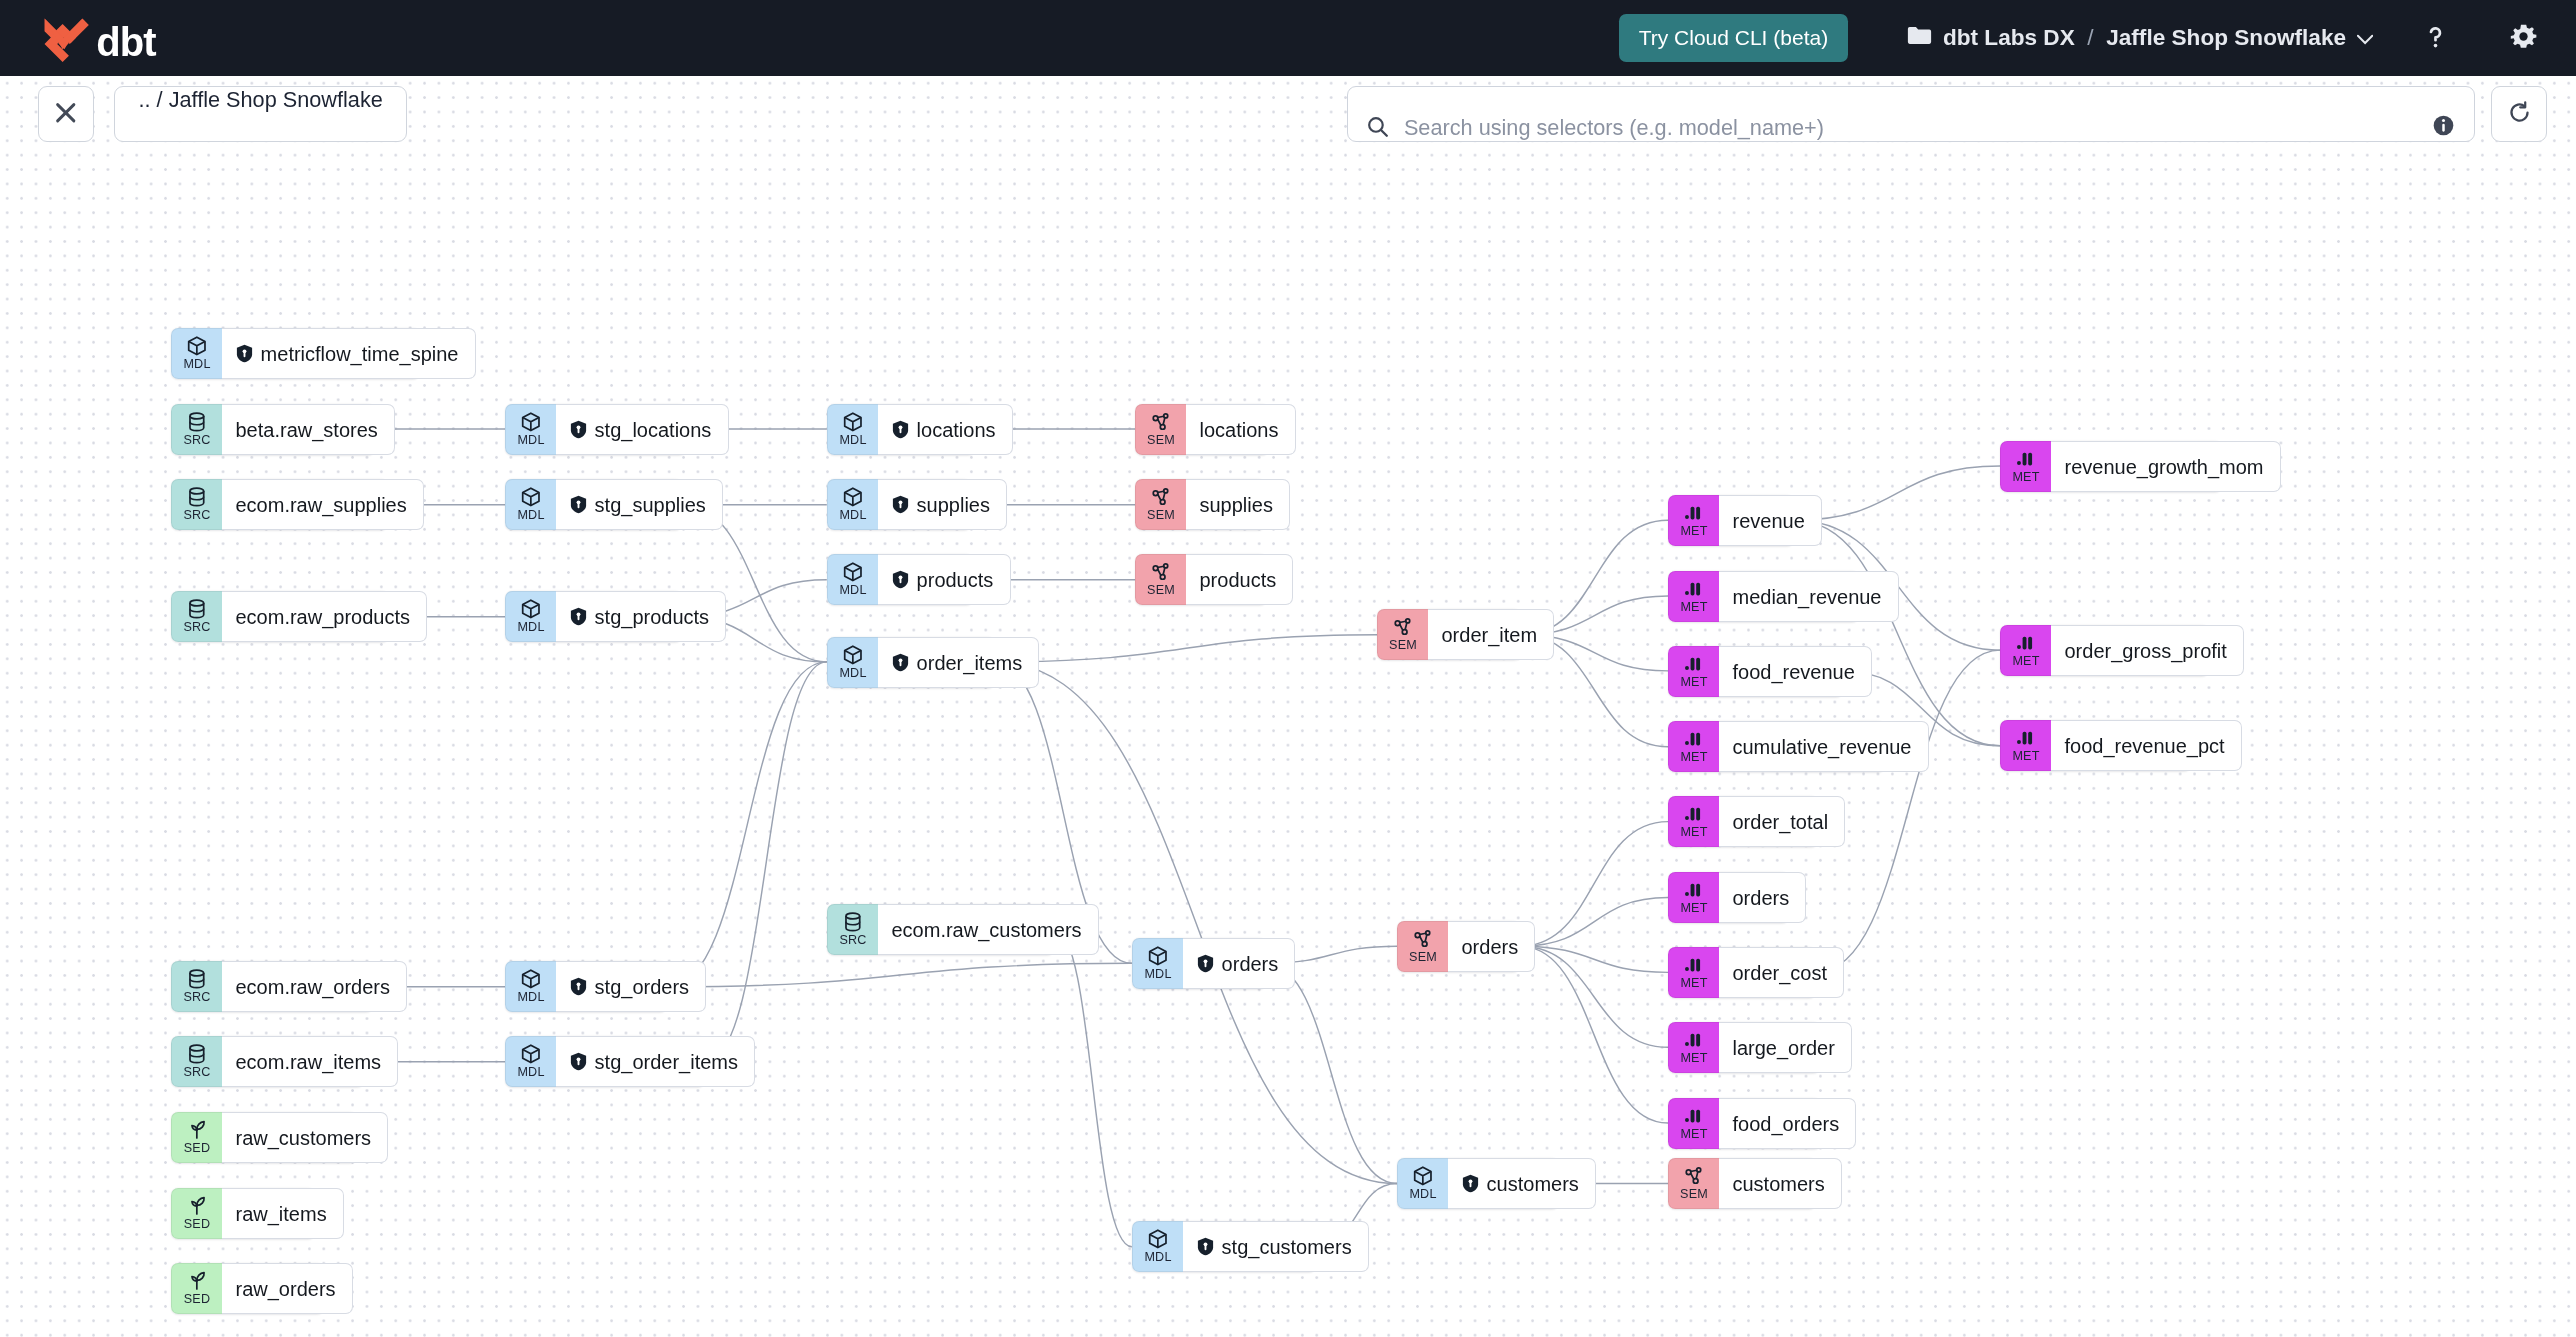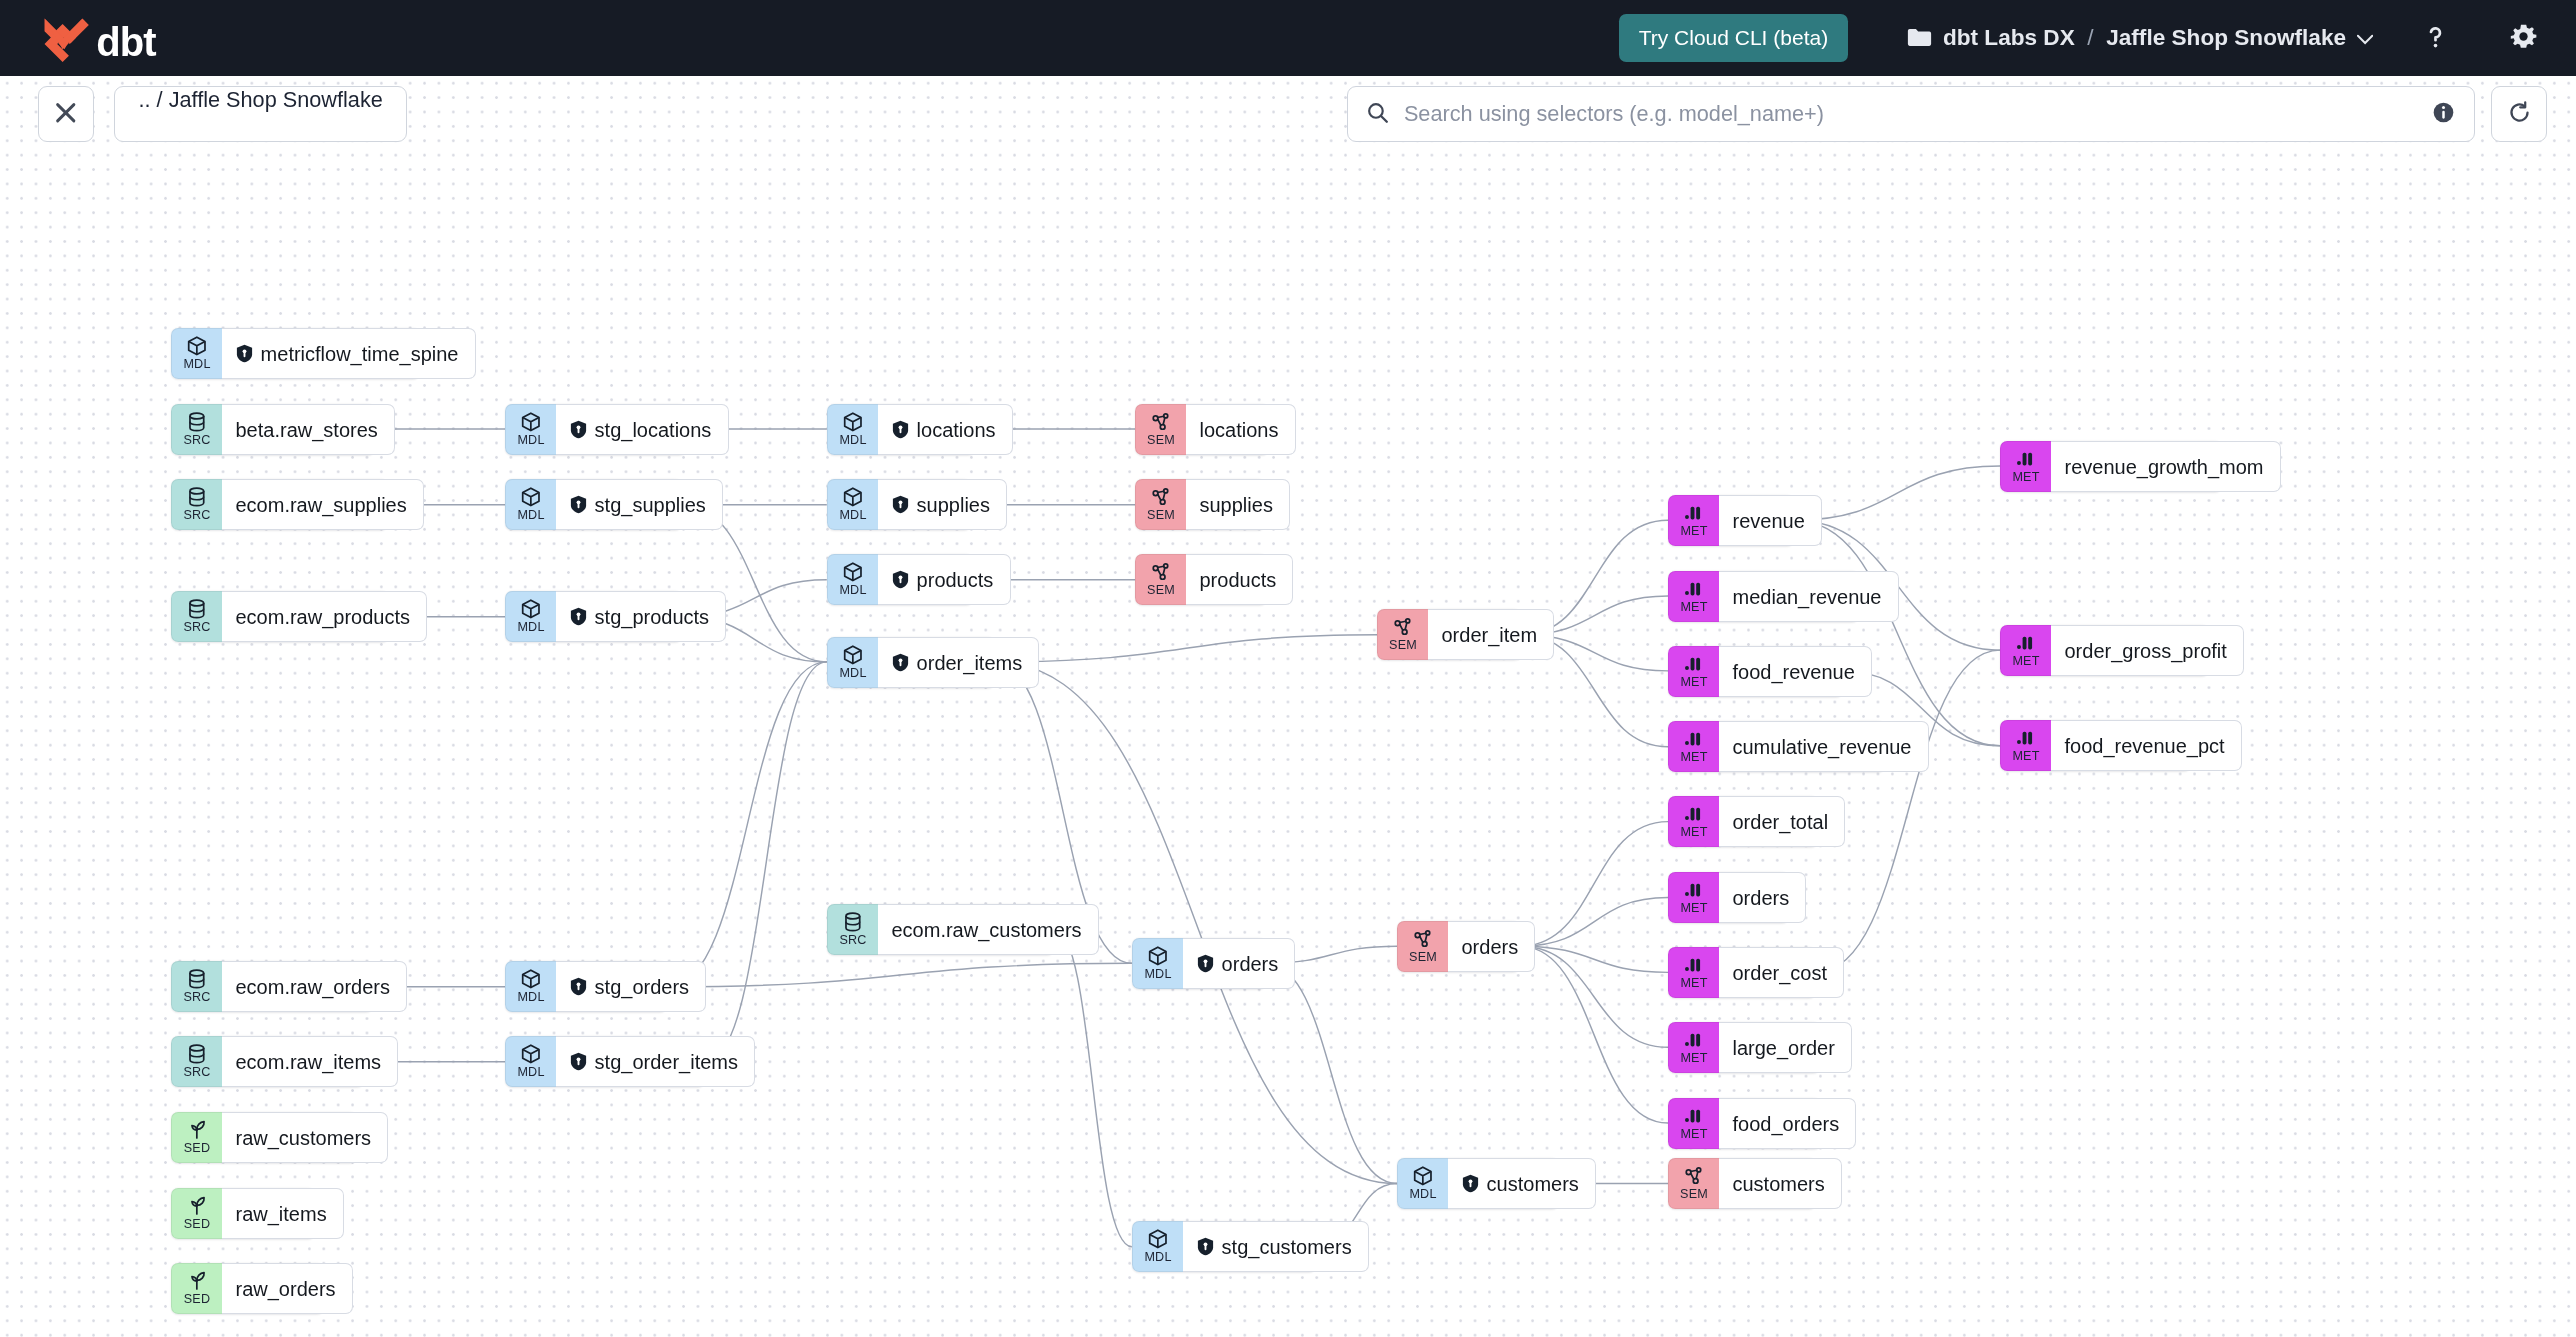--- a/index.html
+++ b/index.html
@@ -39,21 +39,21 @@
     gap: 17px; padding-right: 27px;
   }
   .cli-btn {
     background: #2f7a7f; color: #ffffff;
     font-size: 21px; font-weight: 500;
     border-radius: 7.2px; padding: 11.7px 20px;
     cursor: pointer; white-space: nowrap;
     border: none;
   }
   .breadcrumb-nav {
-    display: flex; align-items: center; gap: 10.8px;
+    display: flex; align-items: flex-start; gap: 10.8px;
     margin-left: 42px; color: #e6e9ef;
     font-size: 22.6px; font-weight: 600; white-space: nowrap;
   }
   .folder-icon { display: inline-flex; }
   .bc-sep { color: #9aa3b2; font-weight: 400; margin: 0 1.8px; }
   .bc-project { display: flex; align-items: center; gap: 10.8px; cursor: pointer; }
   .icon-btn-dark {
     display: flex; align-items: center; justify-content: center;
     width: 51px; height: 51px; margin-left: 20px;
     cursor: pointer; color: #e6e9ef;
@@ -77,21 +77,21 @@
     margin-left: 20px; height: 56px;
     border: 0.9px solid #d0d5dd; border-radius: 9px;
     background: #ffffff; display: flex; align-items: flex-start;
     padding: 0 23.5px; font-size: 21.7px; color: #1d2433;
     cursor: pointer; white-space: nowrap; flex: none;
   }
   .tb-search {
     position: absolute; left: 1347px; top: 10px;
     width: 1128px; height: 56px;
     border: 0.9px solid #cfd4dd; border-radius: 9px;
-    background: #ffffff; display: flex; align-items: center;
+    background: #ffffff; display: flex; align-items: flex-end;
     padding: 0 18px; gap: 14.4px;
   }
   .tb-search input {
     border: none; outline: none; flex: 1;
     font-size: 21.7px; color: #1d2433;
     font-family: "Liberation Sans", sans-serif;
     background: transparent;
   }
   .tb-search input::placeholder { color: #8b92a1; }
   .tb-refresh {

